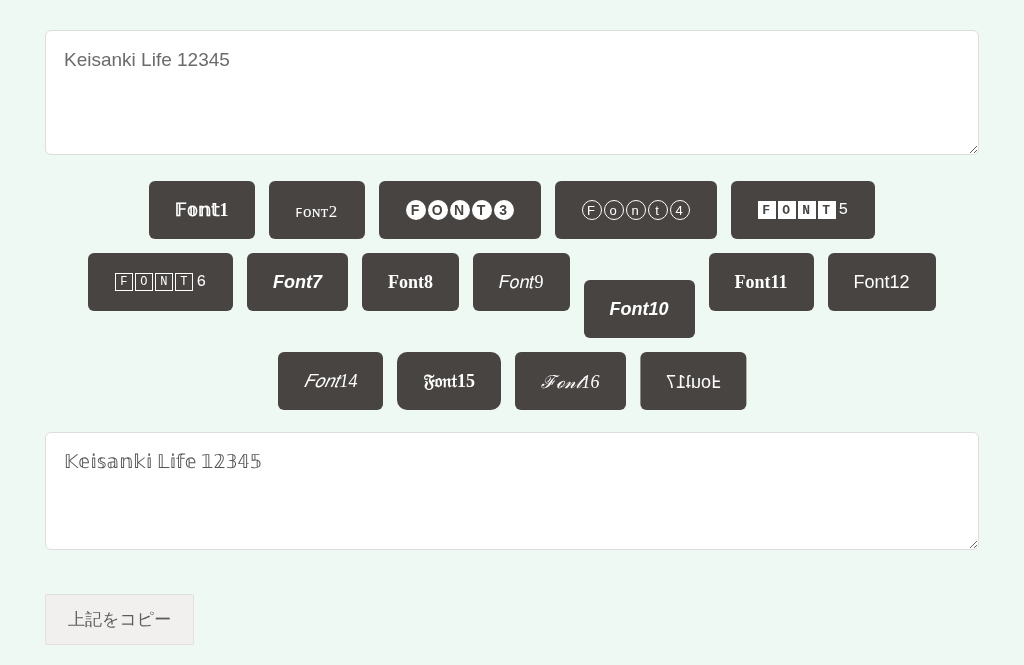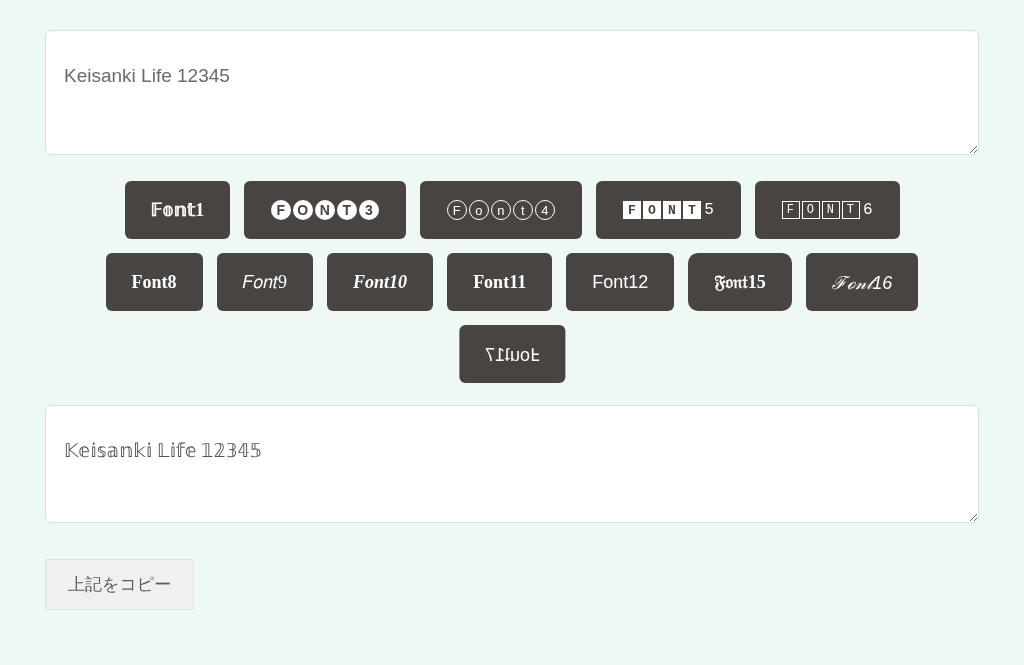--- a/index.html
+++ b/index.html
@@ -14,21 +14,21 @@
       width: 1024px;
       height: 665px;
     }
     .container {
       width: 100%;
     }
     textarea {
       width: 100%;
       border: 1px solid #ddd;
       border-radius: 6px;
-      padding: 32px 18px;
+      padding: 16px 18px;
       font-size: 19px;
       color: #6b6b6b;
       resize: both;
       font-family: inherit;
       background: #fff;
       line-height: 1.4;
     }
     .input-area {
       height: 125px;
       margin-bottom: 22px;
@@ -64,30 +64,30 @@
     }
     .font-1 { font-weight: bold; font-family: Georgia, serif; }
     .font-2 { font-variant: small-caps; letter-spacing: 0.5px; font-family: "Times New Roman", serif; font-size: 17px; }
     .font-3 { letter-spacing: 1px; font-family: Arial, sans-serif; font-size: 17px; }
     .font-4 { letter-spacing: 1px; font-family: Arial, sans-serif; font-size: 17px; }
     .font-5 { letter-spacing: 1px; font-family: "Courier New", monospace; font-size: 16px; }
     .font-6 { letter-spacing: 1px; font-family: "Courier New", monospace; font-size: 16px; }
     .font-7 { font-weight: bold; font-style: italic; font-family: "Arial Black", Arial, sans-serif; }
     .font-8 { font-weight: bold; font-family: Georgia, serif; }
     .font-9 { font-family: "Times New Roman", serif; font-weight: 300; }
-    .font-10 { font-weight: bold; font-style: italic; font-family: Liberation Serif, serif; }
+    .font-10 { font-weight: bold; font-style: italic; font-family: Liberation Sans, sans-serif; margin-top: 27px; }
     .font-11 { font-weight: bold; font-family: Georgia, serif; }
     .font-12 { font-family: Arial, sans-serif; font-weight: 300; }
     .font-13 { font-weight: bold; font-style: italic; font-family: Georgia, serif; }
     .font-14 { font-style: italic; font-family: Georgia, serif; }
     .font-15 { font-weight: bold; font-family: "Old English Text MT", "Brush Script MT", serif; border-radius: 10px; }
-    .font-16 { font-style: italic; font-family: Liberation Sans, sans-serif; }
+    .font-16 { font-style: italic; font-family: Liberation Serif, serif; }
     .font-17 { transform: scaleX(-1); font-family: Arial, sans-serif; font-weight: 300; }
     .copy-button {
-      margin-top: 32px;
+      margin-top: 40px;
       background-color: #f1f0ef;
       border: 1px solid #e2e0de;
       color: #5c5c5c;
       font-size: 17px;
       padding: 13px 22px;
       cursor: pointer;
       font-family: "Hiragino Sans", "Meiryo", sans-serif;
       border-radius: 2px;
     }
     .neg-circle {
@@ -141,20 +141,21 @@
   </style>
 </head>
 <body>
 
 <div class="container">
 
   <textarea class="input-area" style="">Keisanki Life 12345</textarea>
 
   <div class="button-grid">
       <button class="font-button font-1">𝔽𝕠𝕟𝕥1</button>
+      <button class="font-button font-2">ꜰᴏɴᴛ2</button>
       <button class="font-button font-3">
         <span class="neg-circle">F</span>
         <span class="neg-circle">O</span>
         <span class="neg-circle">N</span>
         <span class="neg-circle">T</span>
         <span class="neg-circle">3</span>
       </button>
       <button class="font-button font-4">
         <span class="pos-circle">F</span>
         <span class="pos-circle">o</span>
@@ -169,25 +170,27 @@
         <span class="neg-square">T</span>
         <span style="margin-left: 2px;">5</span>
       </button>
       <button class="font-button font-6">
         <span class="pos-square">F</span>
         <span class="pos-square">O</span>
         <span class="pos-square">N</span>
         <span class="pos-square">T</span>
         <span style="margin-left: 2px;">6</span>
       </button>
+      <button class="font-button font-7">Font7</button>
       <button class="font-button font-8">Font8</button>
       <button class="font-button font-9">𝐹𝑜𝑛𝑡9</button>
       <button class="font-button font-10">Font10</button>
       <button class="font-button font-11">Font11</button>
       <button class="font-button font-12">Font12</button>
+      <button class="font-button font-14">𝐹𝑜𝑛𝑡14</button>
       <button class="font-button font-15">𝔉𝔬𝔫𝔱15</button>
       <button class="font-button font-16">ℱℴ𝓃𝓉16</button>
       <button class="font-button font-17">Ⅎouʇ17</button>
     </div>
 
   <textarea class="output-area" style="">𝕂𝕖𝕚𝕤𝕒𝕟𝕜𝕚 𝕃𝕚𝕗𝕖 𝟙𝟚𝟛𝟜𝟝</textarea>
 
   <button class="copy-button">上記をコピー</button>
 
 </div>

